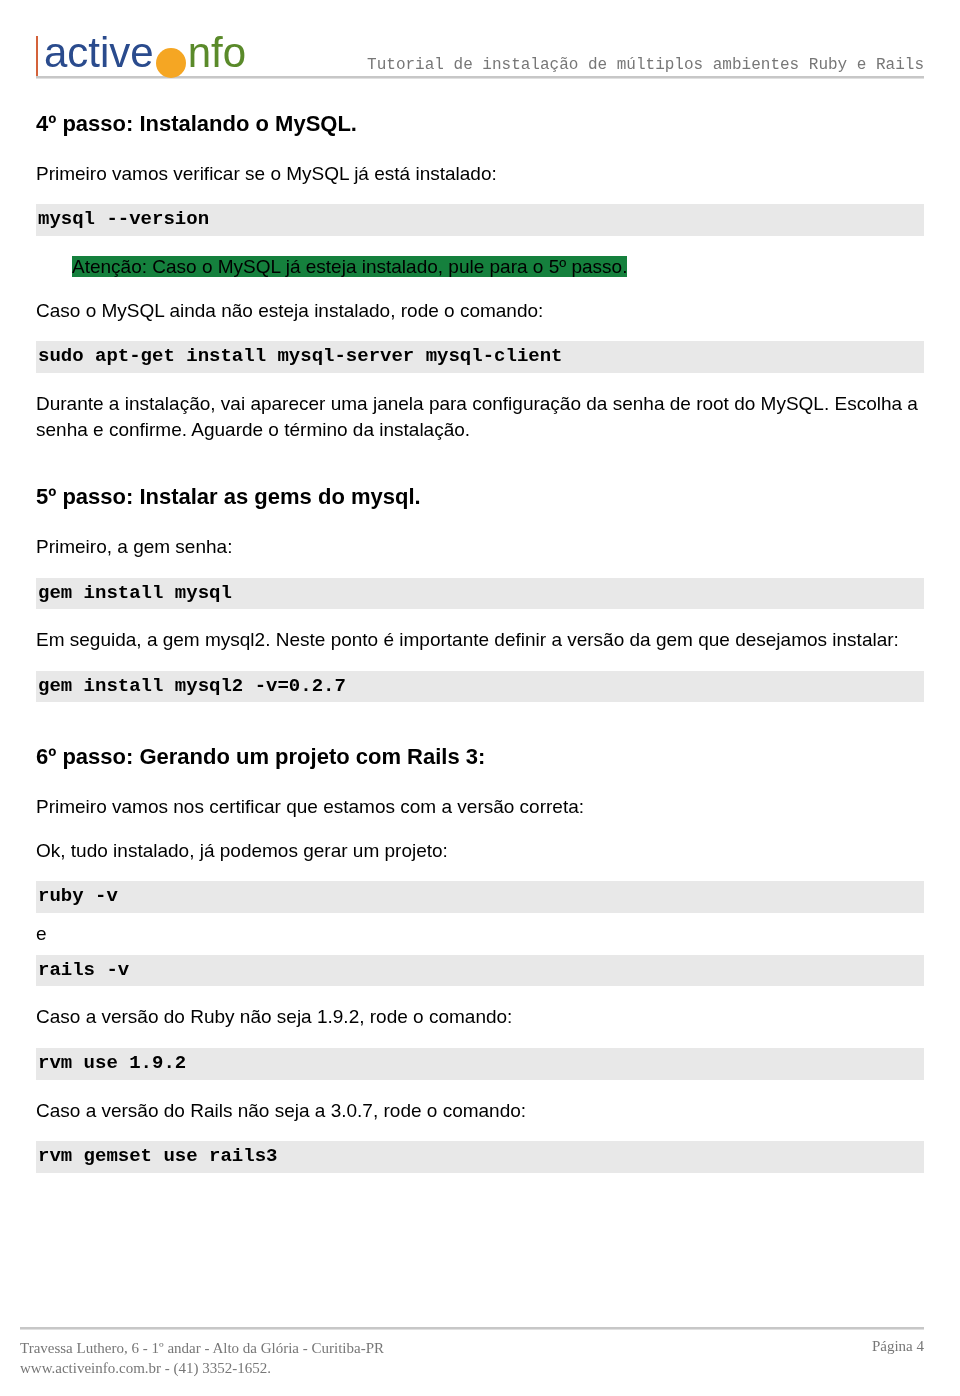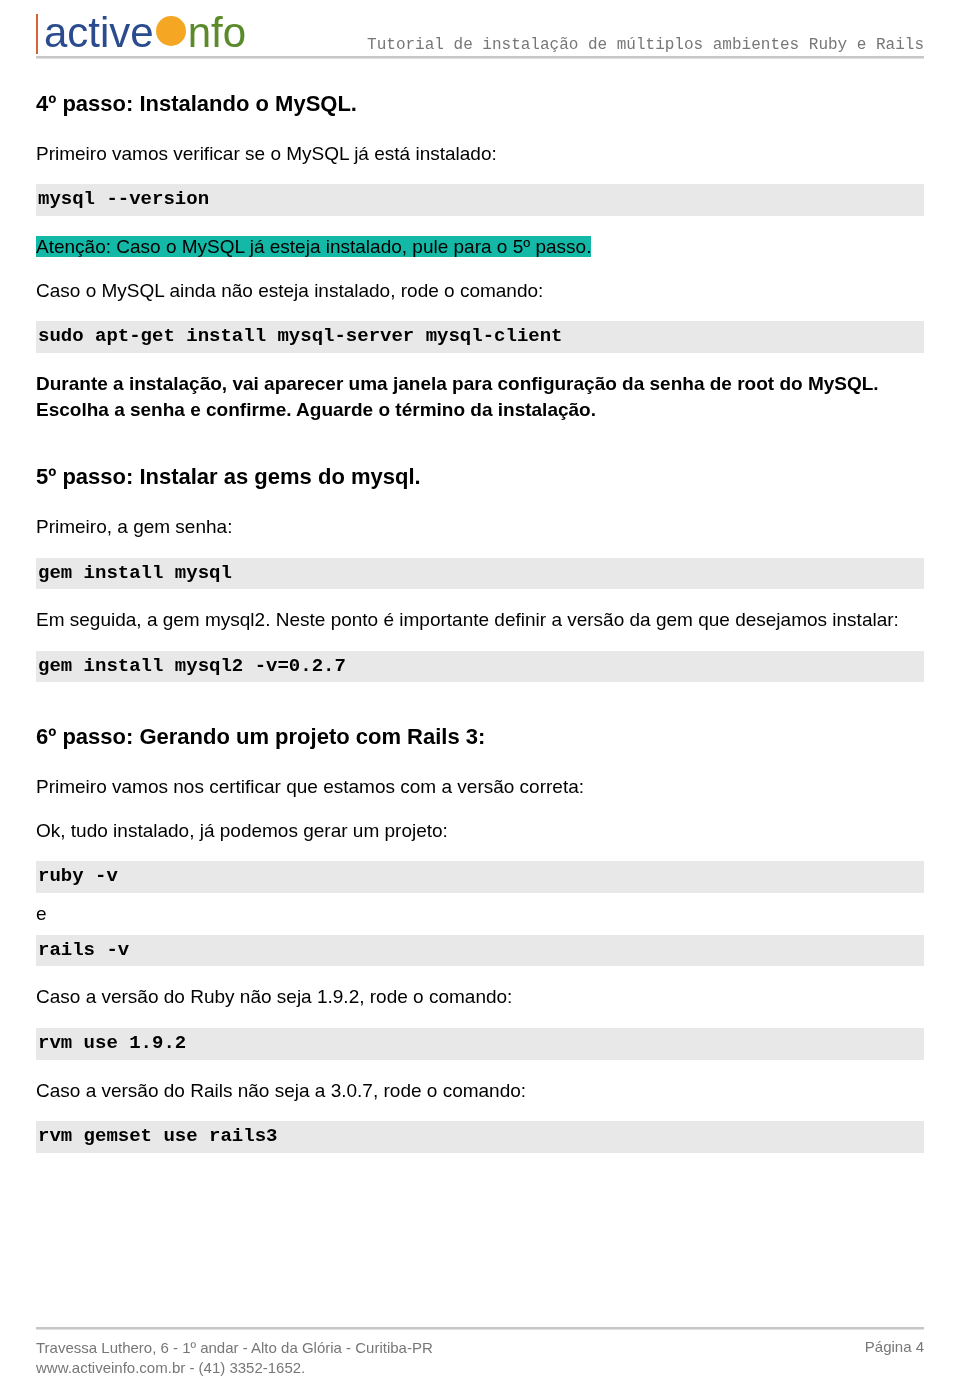--- a/index.html
+++ b/index.html
@@ -1,32 +1,32 @@
 <!DOCTYPE html>
 <html><head>
 <meta charset="utf-8">
 <style>
   * { margin:0; padding:0; box-sizing:border-box; }
   body { font-family: Arial, Helvetica, sans-serif; background:#fff; color:#000; width:960px; margin:0 auto; }
   .page { width:960px; height:1396px; position:relative; padding:12px 36px 0 36px; }
   .header-row { display:flex; justify-content:space-between; align-items:flex-end; margin-bottom:2px; }
-  .logo { display:flex; align-items:flex-start; font-size:42px; font-weight:400; letter-spacing:0px; line-height:1; }
+  .logo { display:flex; align-items:flex-end; font-size:42px; font-weight:400; letter-spacing:0px; line-height:1;margin-top:20px; }
   .logo .active { color:#2a4b8d; }
   .logo .dot { width:30px; height:30px; border-radius:50%; background:#f5a623; display:inline-block; margin:0 2px; position:relative; top:4px; }
   .logo .info { color:#5a8a2a; }
   .logo .separator { display:inline-block; width:2px; height:40px; background:#d4623a; margin-right:6px; position:relative; top:2px; }
   .tutorial-title { color:#777; font-size:16px;font-family:Liberation Mono, monospace; }
   .rule-top { border-top:2px solid #c7c7c7; border-bottom:1px solid #e0e0e0; height:3px; margin-bottom:30px; }
   .content { font-size:19px; line-height:1.35; }
   h2.step { font-size:22px; font-weight:bold; margin-bottom:22px; }
   .para { margin-bottom:18px; }
   .code { font-family:"Courier New", monospace; font-weight:bold; background:#e8e8e8; padding:3px 4px 3px 2px; font-size:19px; display:block; margin-bottom:18px; }
-  .highlight { background:#14b8a6; display:inline; }
+  .highlight { background:#15803d; display:inline;margin-left:36px; }
   .hl-wrap { margin-bottom:18px; }
-  .footer { position:absolute; bottom:18px; left:36px; right:36px; }
+  .footer { position:absolute; bottom:18px; left:20px; right:36px;font-family:Liberation Serif, serif; }
   .rule-bottom { border-top:2px solid #c7c7c7; border-bottom:1px solid #e0e0e0; height:3px; margin-bottom:8px; }
   .footer-row { display:flex; justify-content:space-between; font-size:15px; color:#777; }
   .footer-left { line-height:1.35; }
 </style>
 </head>
 <body>
 
 <div class="page">
 
   <div class="header-row">
@@ -41,21 +41,21 @@
   <div class="rule-top"></div>
 
   <div class="content">
 
     <h2 class="step">4º passo: Instalando o MySQL.</h2>
     <p class="para">Primeiro vamos verificar se o MySQL já está instalado:</p>
     <span class="code">mysql --version</span>
     <div class="hl-wrap"><span class="highlight">Atenção: Caso o MySQL já esteja instalado, pule para o 5º passo.</span></div>
     <p class="para">Caso o MySQL ainda não esteja instalado, rode o comando:</p>
     <span class="code">sudo apt-get install mysql-server mysql-client</span>
-    <p class="para" style="margin-bottom:40px;font-weight:bold;">Durante a instalação, vai aparecer uma janela para configuração da senha de root do MySQL. Escolha a senha e confirme. Aguarde o término da instalação.</p>
+    <p class="para" style="margin-bottom:40px;">Durante a instalação, vai aparecer uma janela para configuração da senha de root do MySQL. Escolha a senha e confirme. Aguarde o término da instalação.</p>
 
     <h2 class="step">5º passo: Instalar as gems do mysql.</h2>
     <p class="para">Primeiro, a gem senha:</p>
     <span class="code">gem install mysql</span>
     <p class="para">Em seguida, a gem mysql2. Neste ponto é importante definir a versão da gem que desejamos instalar:</p>
     <span class="code" style="margin-bottom:40px;">gem install mysql2 -v=0.2.7</span>
 
     <h2 class="step">6º passo: Gerando um projeto com Rails 3:</h2>
     <p class="para">Primeiro vamos nos certificar que estamos com a versão correta:</p>
     <p class="para">Ok, tudo instalado,  já podemos gerar um projeto:</p>

